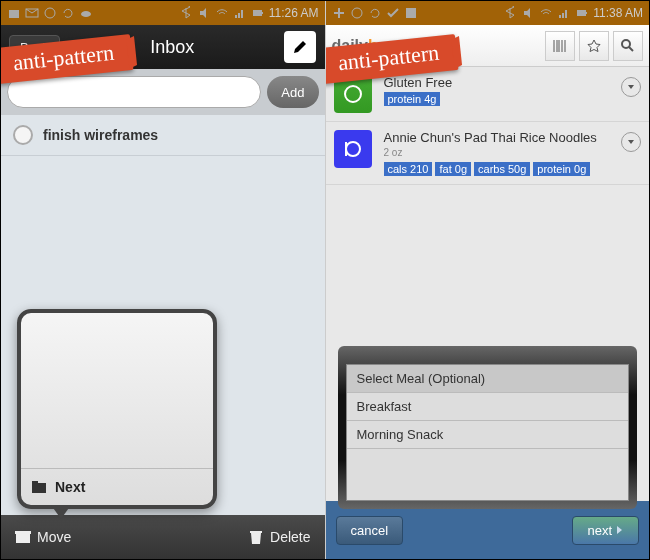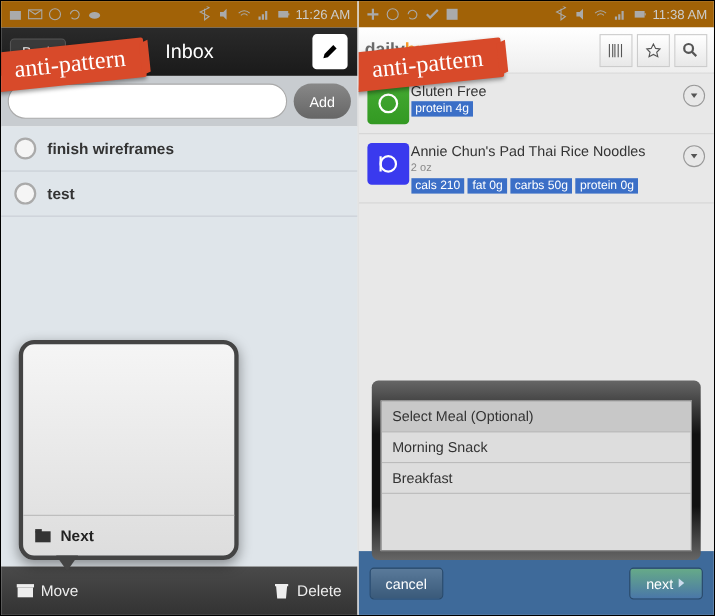--- a/index.html
+++ b/index.html
@@ -44,21 +44,21 @@
   
   .headerR { height:42px; background:linear-gradient(#fff,#eee); border-bottom:1px solid #ccc; display:flex; align-items:center; justify-content:space-between; padding:0 6px; }
   .brand { font-size:16px; font-weight:bold; }
   .brand .d1 { color:#6a6a6a; } .brand .d2 { color:#f89828; }
   .hicons { display:flex; gap:4px; }
   .hicon { width:30px; height:30px; border:1px solid #ccc; background:linear-gradient(#fff,#e8e8e8); display:flex; align-items:center; justify-content:center; cursor:pointer; }
   .hicon svg { width:16px; height:16px; fill:#555; }
 
   
   .listR { flex:1; background:#e8e8e8; overflow:hidden; }
-  .food { display:flex; padding:8px; gap:2px; border-bottom:1px solid #d5d5d5; position:relative; }
+  .food { display:flex; padding:8px; gap:12px; border-bottom:1px solid #d5d5d5; position:relative; }
   .thumb { width:38px; height:38px; background:#3a3aee; border-radius:4px; flex-shrink:0; display:flex; align-items:center; justify-content:center; }
   .thumb.t1 { background:linear-gradient(#4a3,#392); }
   .thumb svg { width:22px; height:22px; stroke:#fff; fill:none; stroke-width:2; }
   .foodinfo { flex:1; font-size:12px; }
   .foodname { font-size:13px; color:#333; margin-bottom:2px; }
   .foodsize { font-size:10px; color:#888; margin-bottom:4px; }
   .tags { display:flex; gap:3px; flex-wrap:wrap; }
   .tag { background:#3b6fc7; color:#fff; font-size:11px; padding:1px 4px; }
   .chev { position:absolute; right:8px; top:10px; width:20px; height:20px; border:1px solid #999; border-radius:50%; display:flex; align-items:center; justify-content:center; cursor:pointer; }
   .chev svg { width:10px; height:10px; fill:#555; }
@@ -139,24 +139,20 @@
     <div class="addbar">
       <input type="text" placeholder="" style="">
       <button class="add-btn">Add</button>
     </div>
 
     <div class="listL">
       <div class="todo">
         <span class="radio"></span>
         <span>finish wireframes</span>
       </div>
-      <div class="todo">
-        <span class="radio"></span>
-        <span>test</span>
-      </div>
     </div>
 
     <div class="popover">
       <div class="next-row">
         <svg width="16" height="14">
             <rect x="1" y="3" width="14" height="10" fill="#333"></rect>
             <rect x="1" y="1" width="6" height="3" fill="#333"></rect>
           </svg>
         <span>Next</span>
       </div>
@@ -286,22 +282,22 @@
             <svg>
               <path d="M2 3l3 4 3-4z"></path>
             </svg>
           </div>
       </div>
     </div>
 
     <div class="picker">
       <div class="picker-inner">
         <div class="opt sel">Select Meal (Optional)</div>
+        <div class="opt">Breakfast</div>
         <div class="opt">Morning Snack</div>
-        <div class="opt">Breakfast</div>
       </div>
     </div>
 
     <div class="bottomR">
       <button class="cancel">cancel</button>
       <button>
         <span>next</span>
         <svg width="8" height="10">
             <path d="M1 1l5 4-5 4z" fill="#cde"></path>
           </svg>

